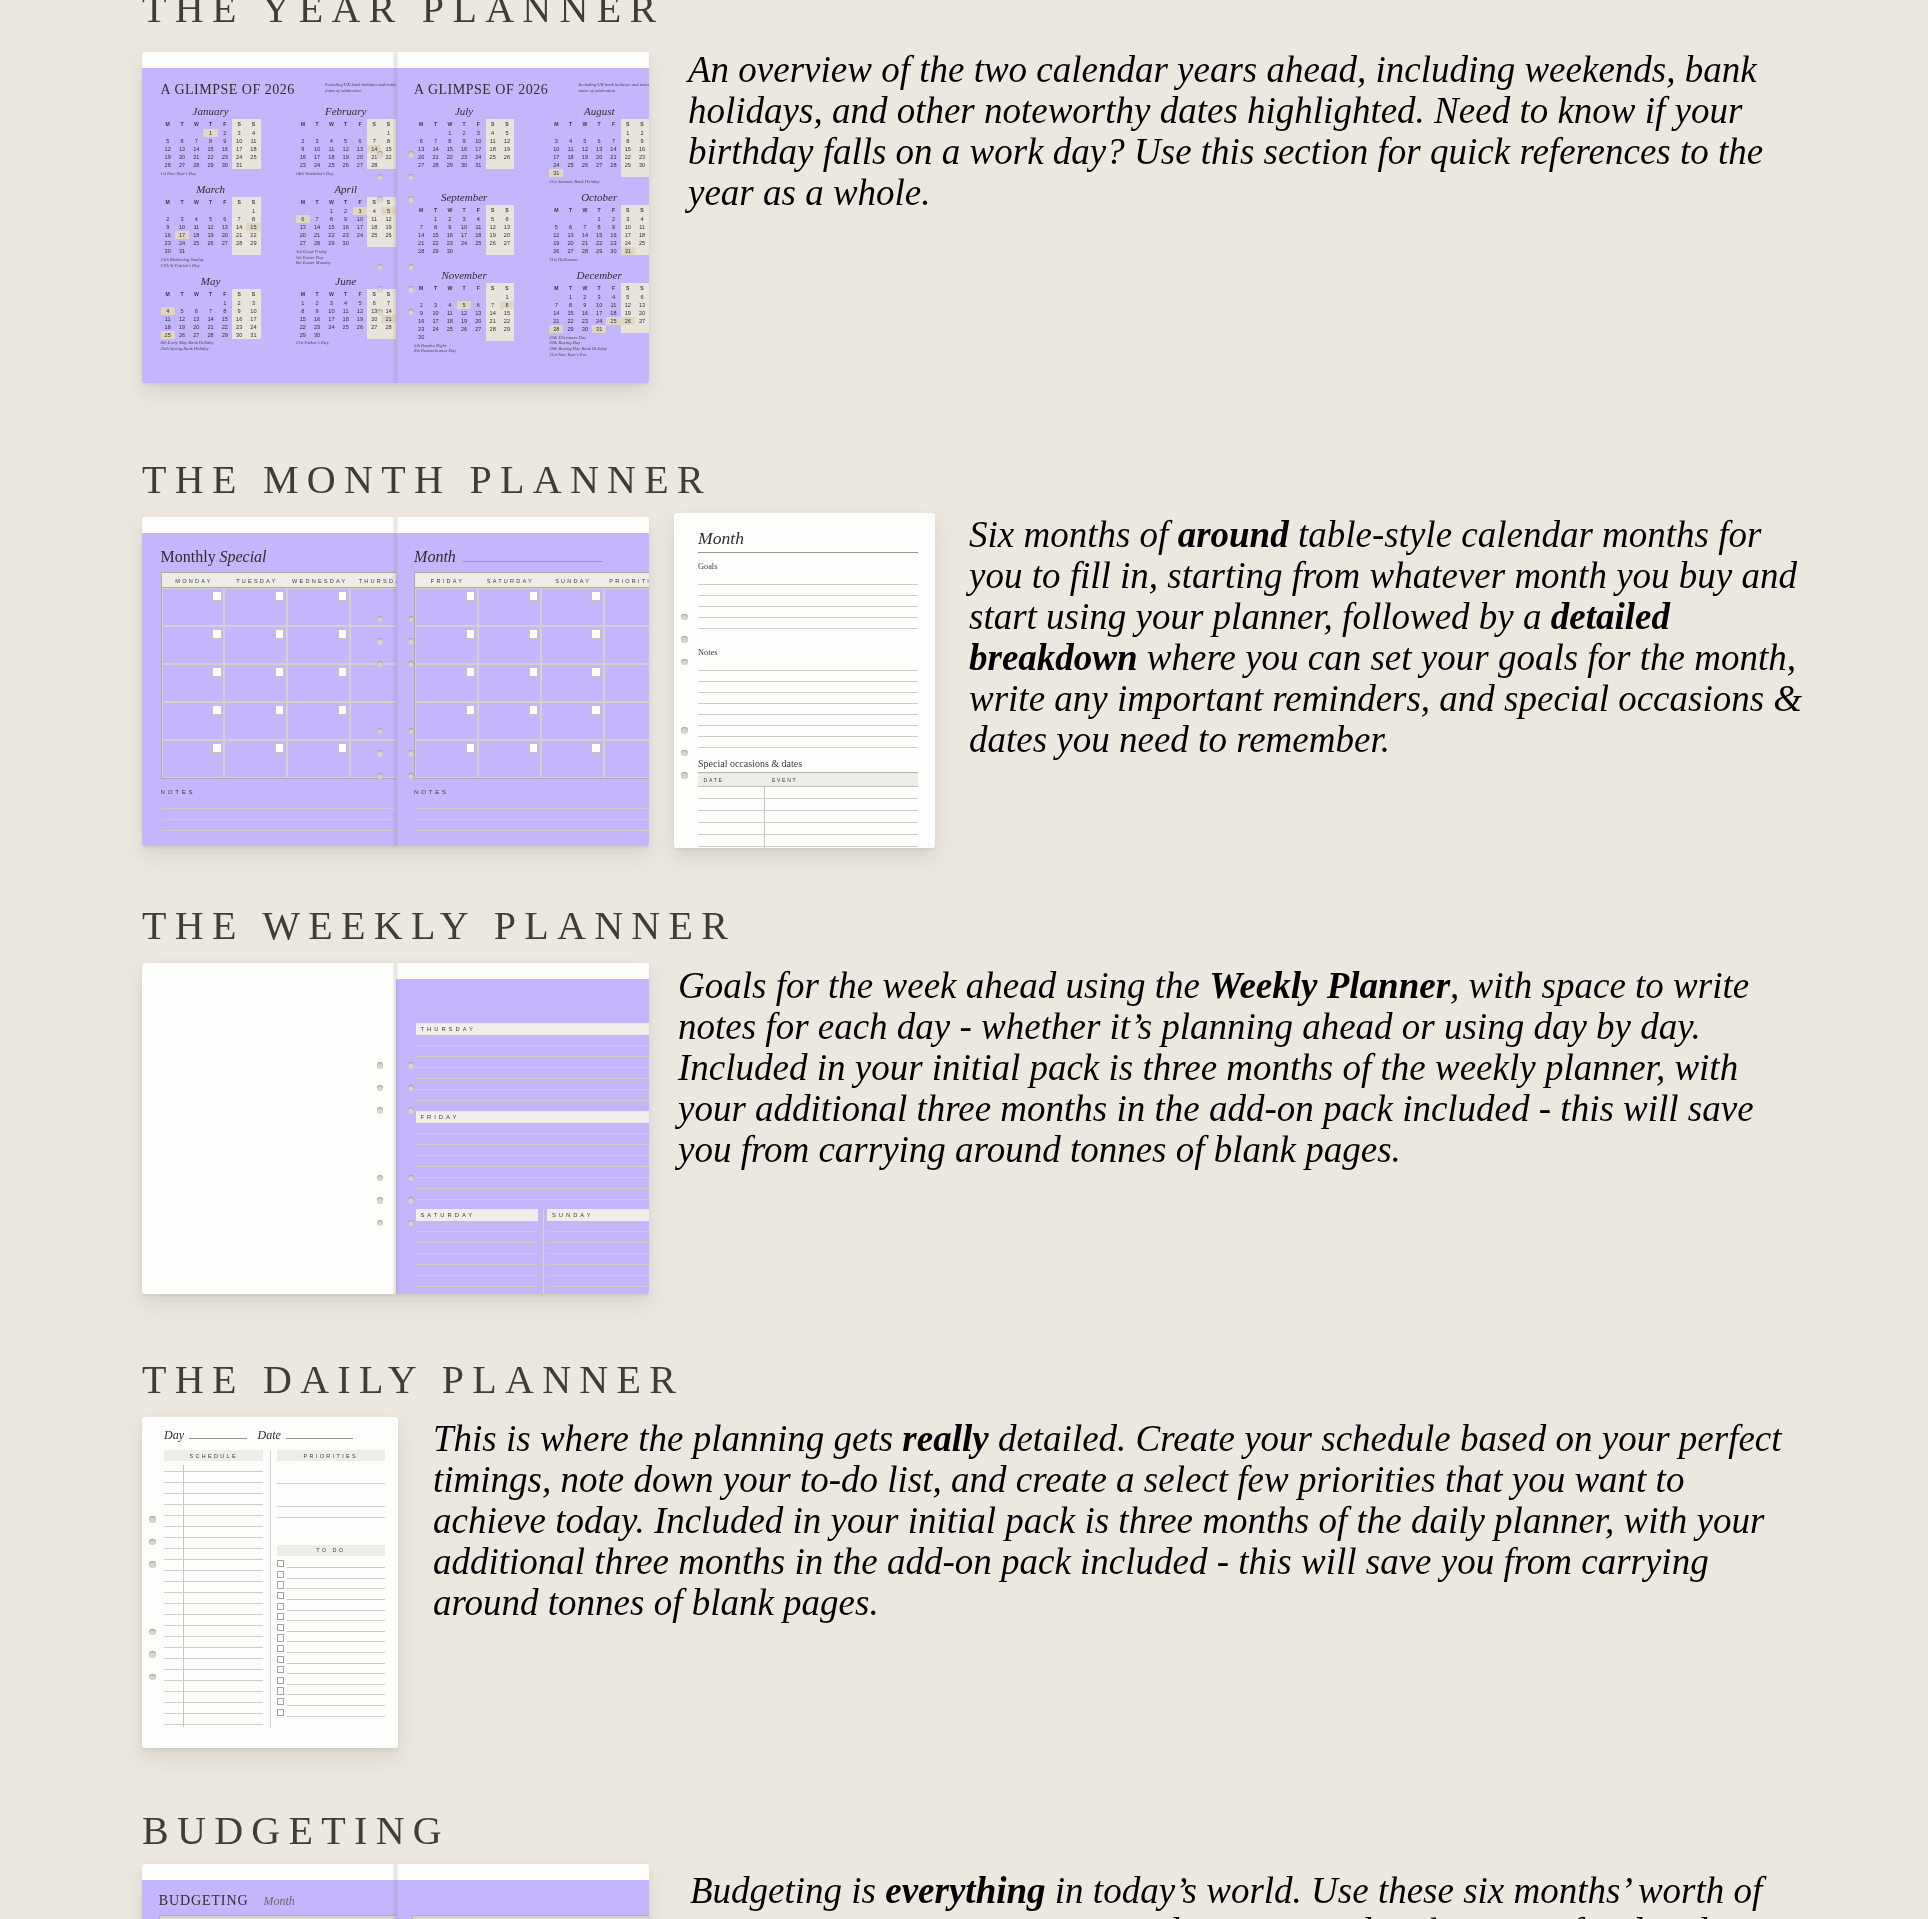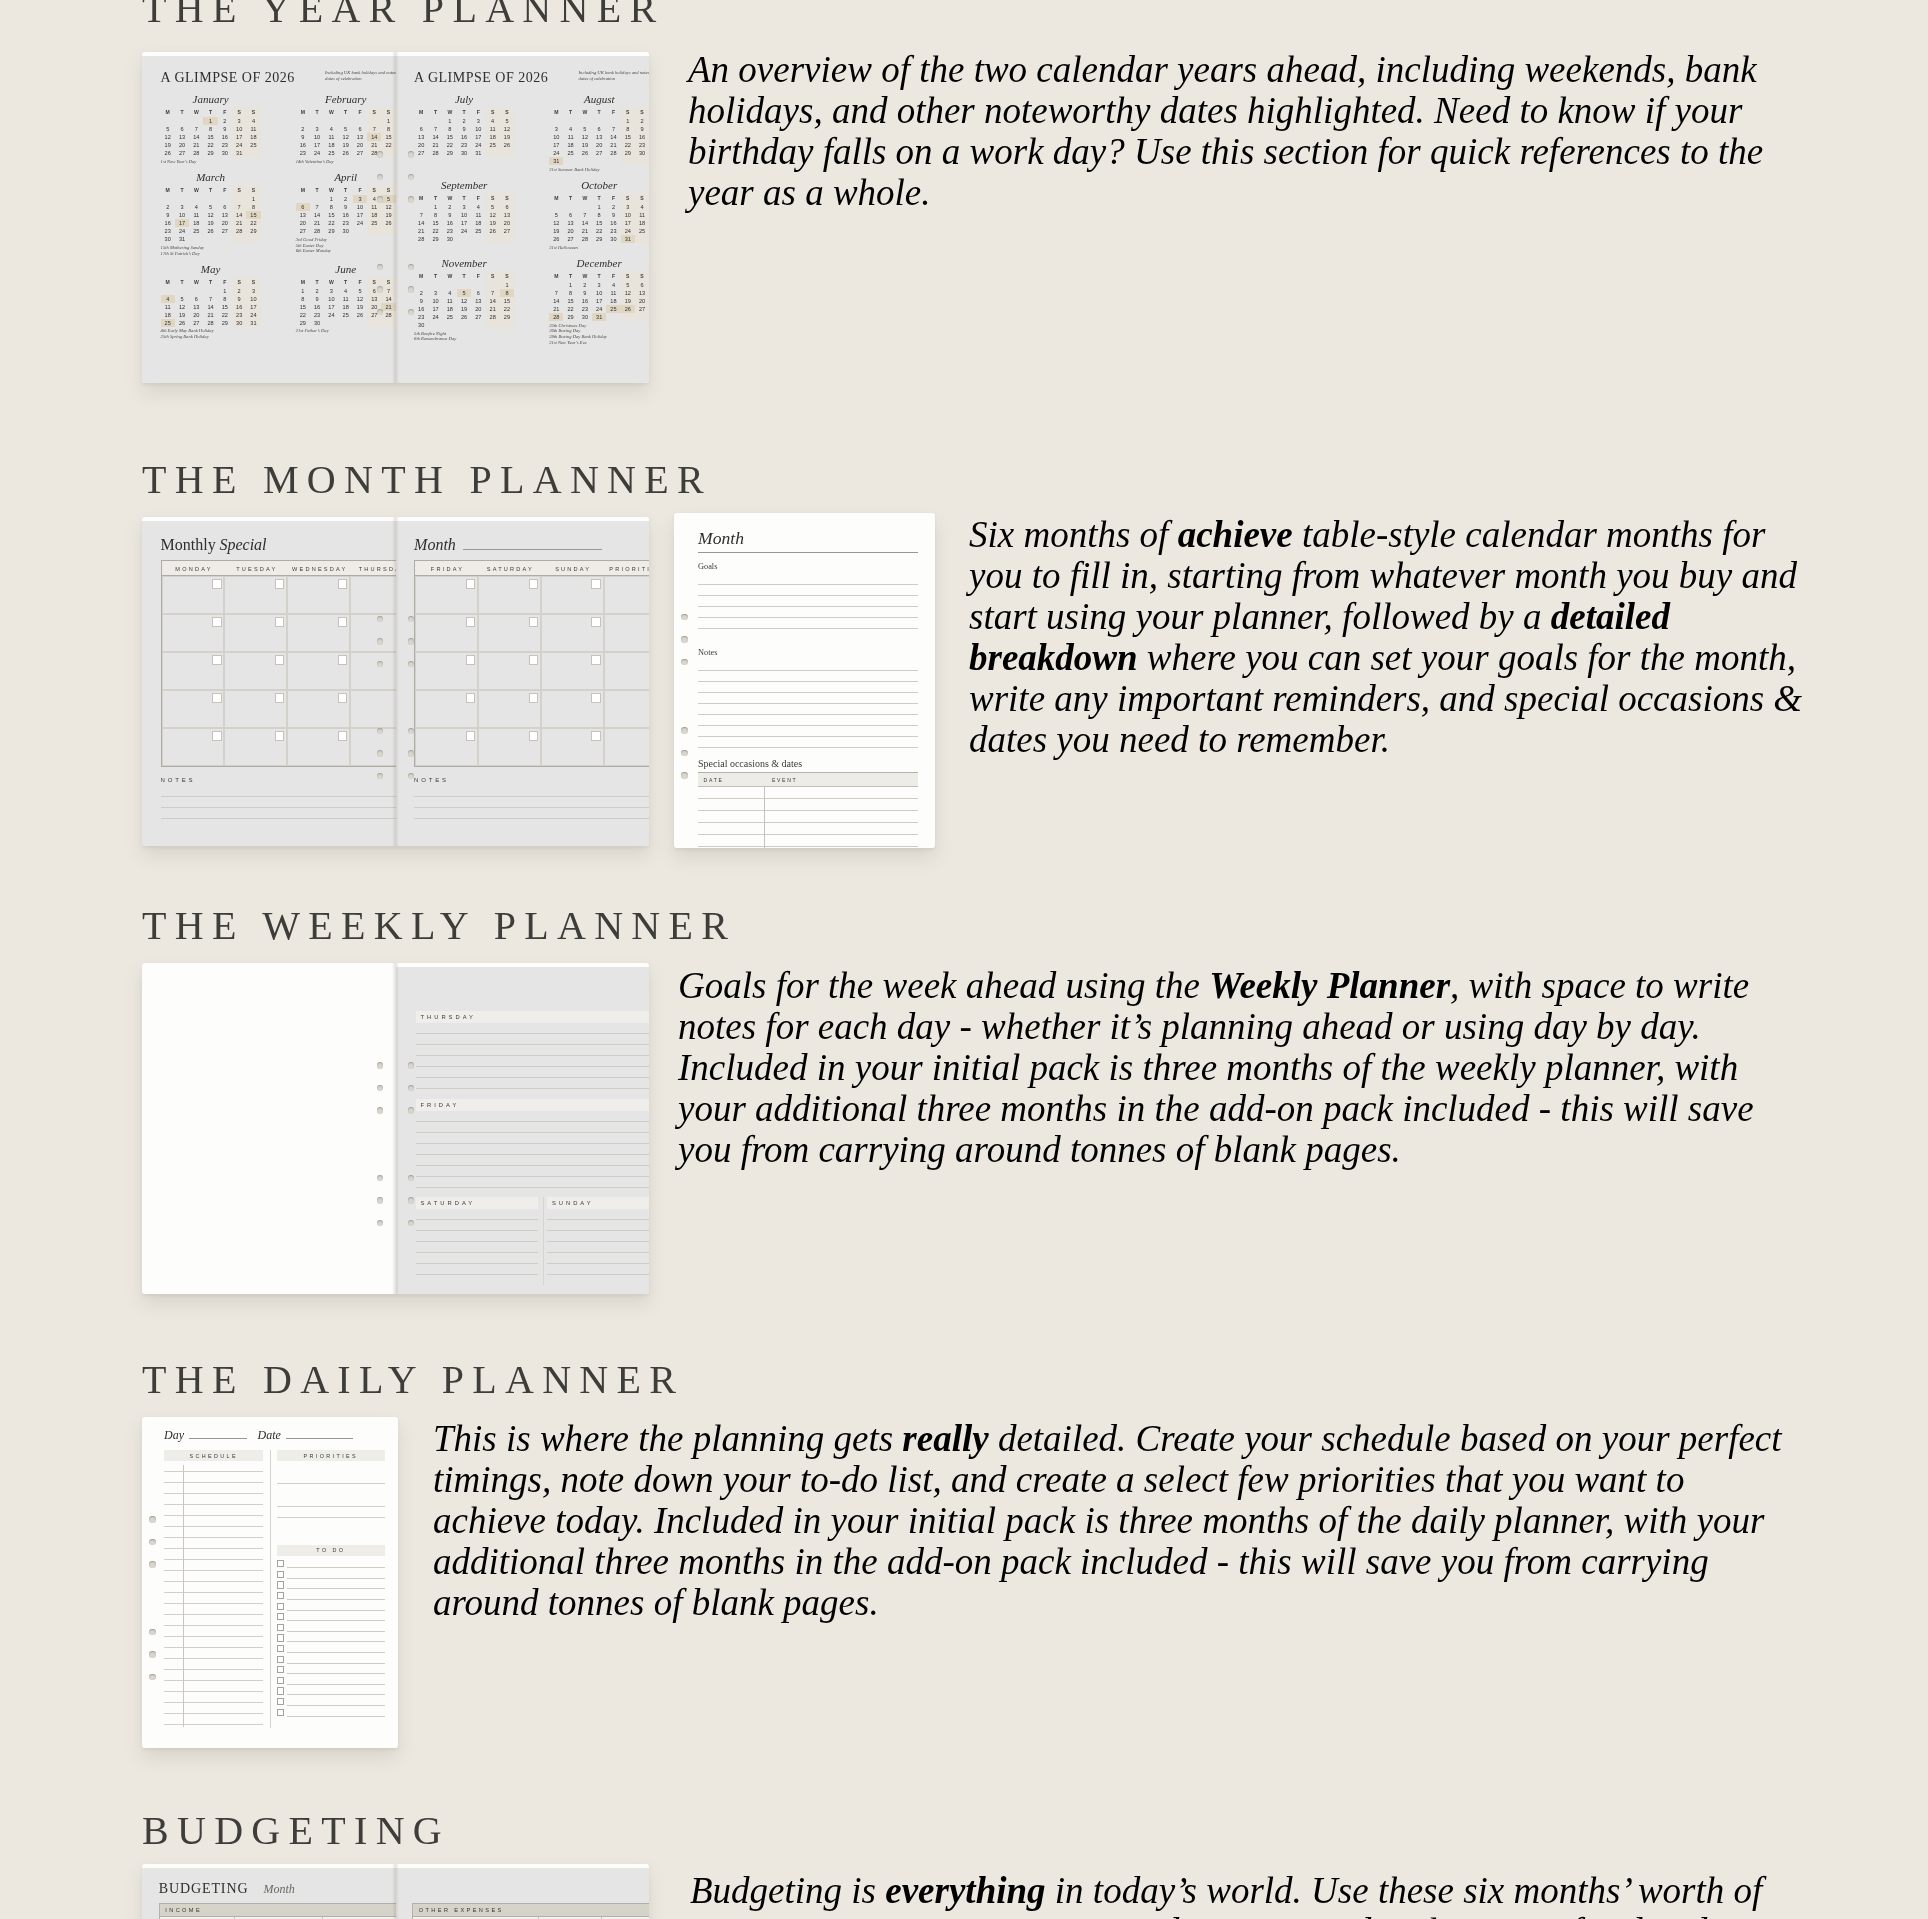--- a/index.html
+++ b/index.html
@@ -46,21 +46,21 @@
   .para-budget{left:686px;top:1866px;width:1127px;}
 
   
   .card{
     position:absolute;
     background:#fdfdfc;
     border-radius:2.8px;
     box-shadow:0 9.3px 18.6px rgba(95,85,65,.13), 0 1.9px 3.7px rgba(0,0,0,.06);
     overflow:hidden;
   }
-  .spread .page{position:absolute;top:4px;bottom:0;width:50%;background:#e5e5e5;}
+  .spread .page{position:absolute;top:16px;bottom:0;width:50%;background:#c4b5fd;}
   .spread .page.left{left:0;}
   .spread .page.right{left:50%;}
   .gutter{
     position:absolute;top:0;bottom:0;left:calc(50% - 3.7px);width:7.4px;
     background:linear-gradient(to right, rgba(0,0,0,0), rgba(120,110,95,.18) 50%, rgba(0,0,0,0));
   }
   .holes{position:absolute;display:flex;flex-direction:column;gap:16px;}
   .hole{width:6.5px;height:6.5px;border-radius:50%;background:#dad6ce;box-shadow:inset 0 0.9px 1.4px rgba(0,0,0,.28);}
   .holes.gl{left:calc(50% - 18.6px);}
   .holes.gr{left:calc(50% + 12px);}
@@ -983,21 +983,21 @@
       <span class="hole"></span>
       <span class="hole"></span>
     </div>
   <div class="holes edge bot">
       <span class="hole"></span>
       <span class="hole"></span>
       <span class="hole"></span>
     </div>
 </section>
 
-<p class="para para-month"><span>Six months of </span><b>achieve</b><span> table-style calendar months for you to fill in, starting from whatever month you buy and start using your planner, followed by a </span><b>detailed breakdown</b><span> where you can set your goals for the month, write any important reminders, and special occasions &amp; dates you need to remember.</span></p>
+<p class="para para-month"><span>Six months of </span><b>around</b><span> table-style calendar months for you to fill in, starting from whatever month you buy and start using your planner, followed by a </span><b>detailed breakdown</b><span> where you can set your goals for the month, write any important reminders, and special occasions &amp; dates you need to remember.</span></p>
 
 <h2 class="sec-head head-weekly">THE WEEKLY PLANNER</h2>
 
 <section class="card spread weekly-card">
   <div class="page right wk-pad">
     <div class="wk-spacer"></div>
     <div class="day-band">
         <span>THURSDAY</span>
       </div>
     <div class="ruled wk-lines l74"></div>

